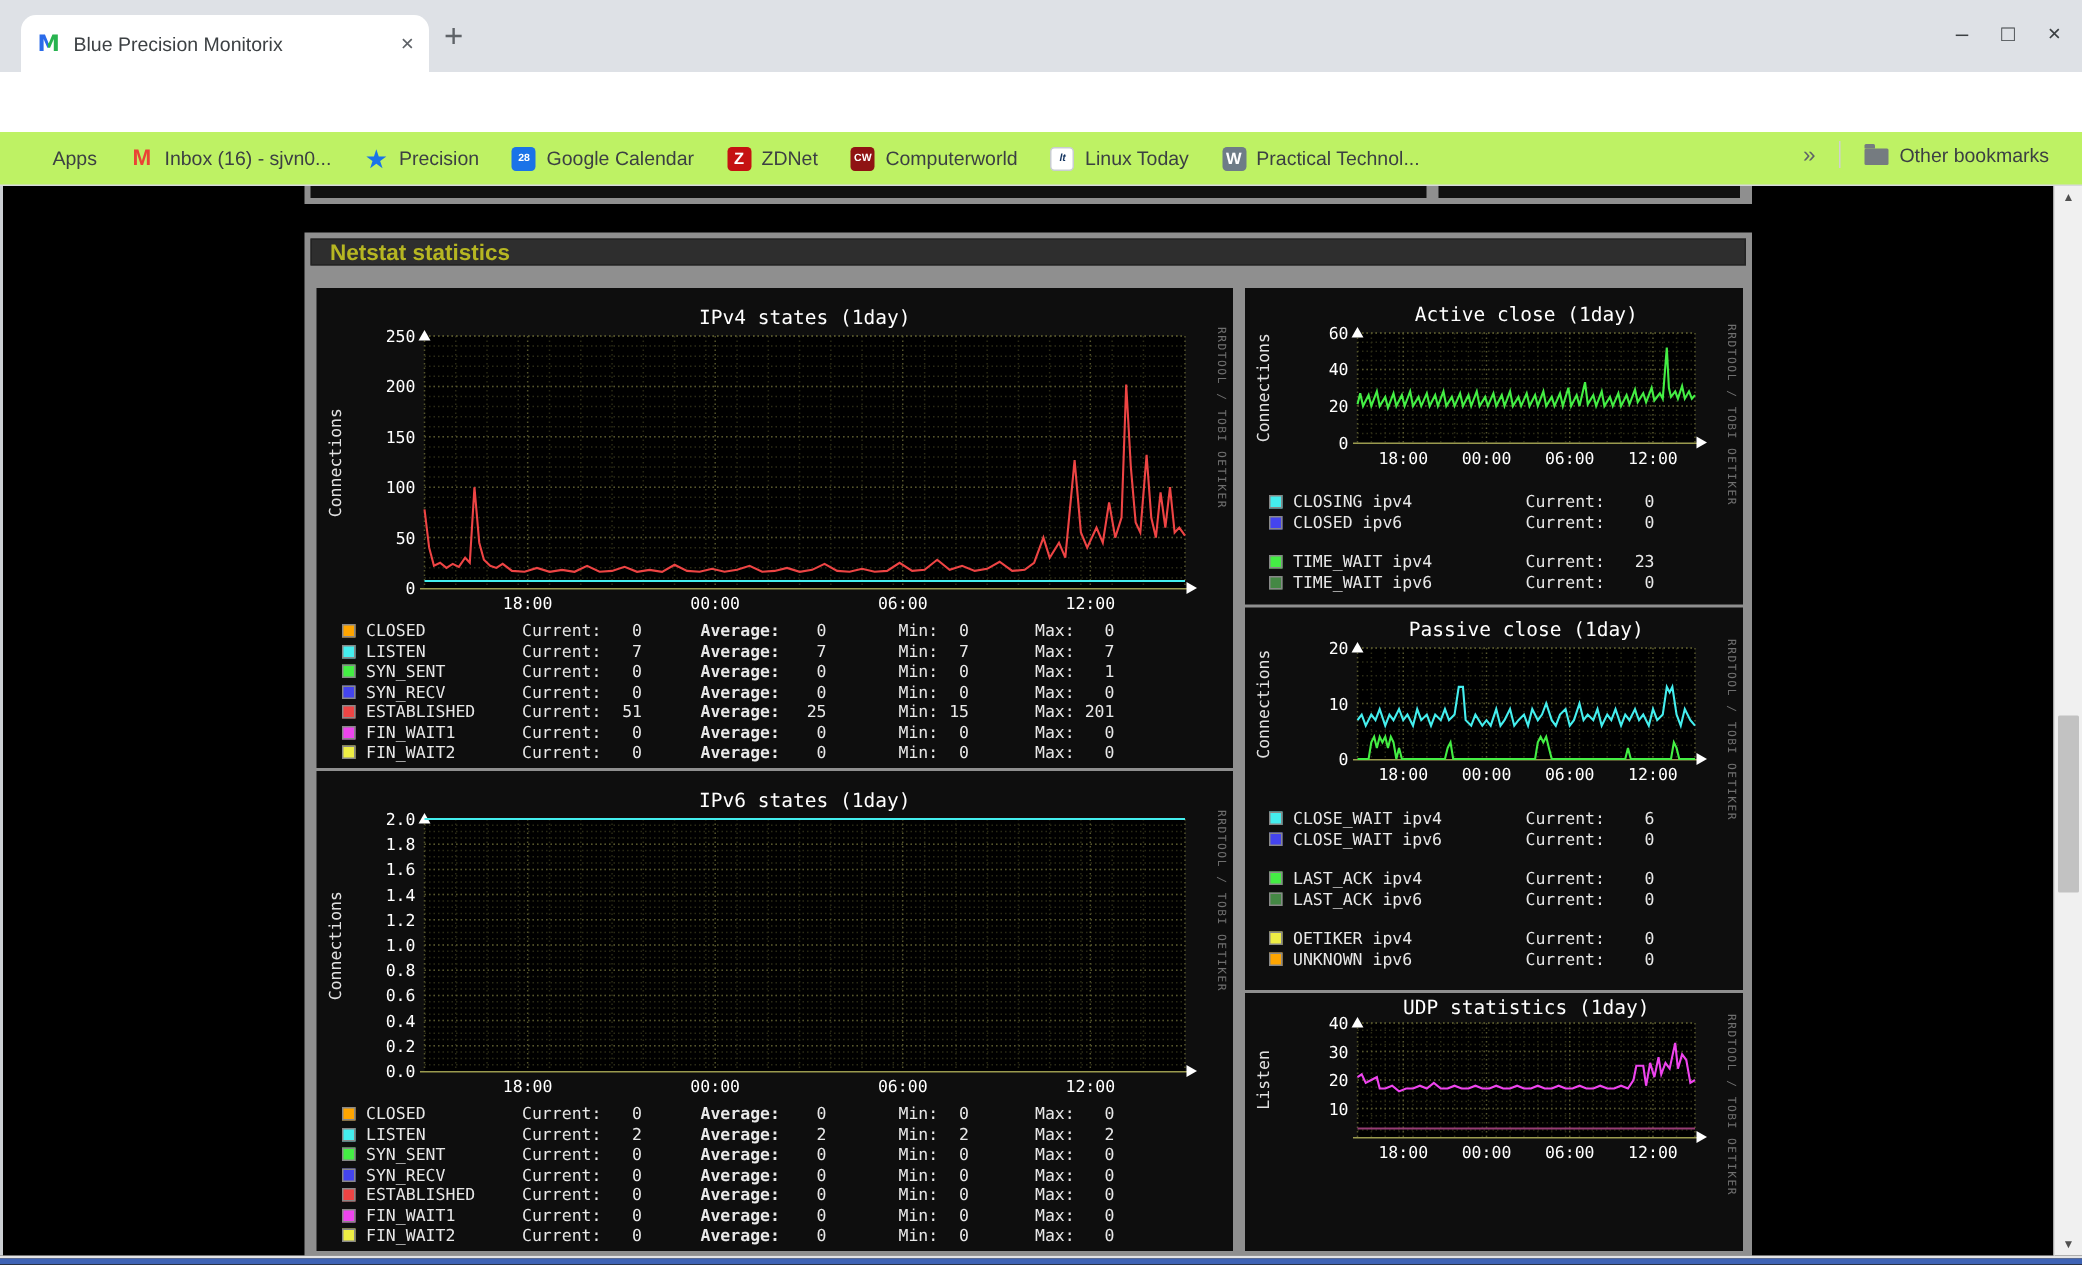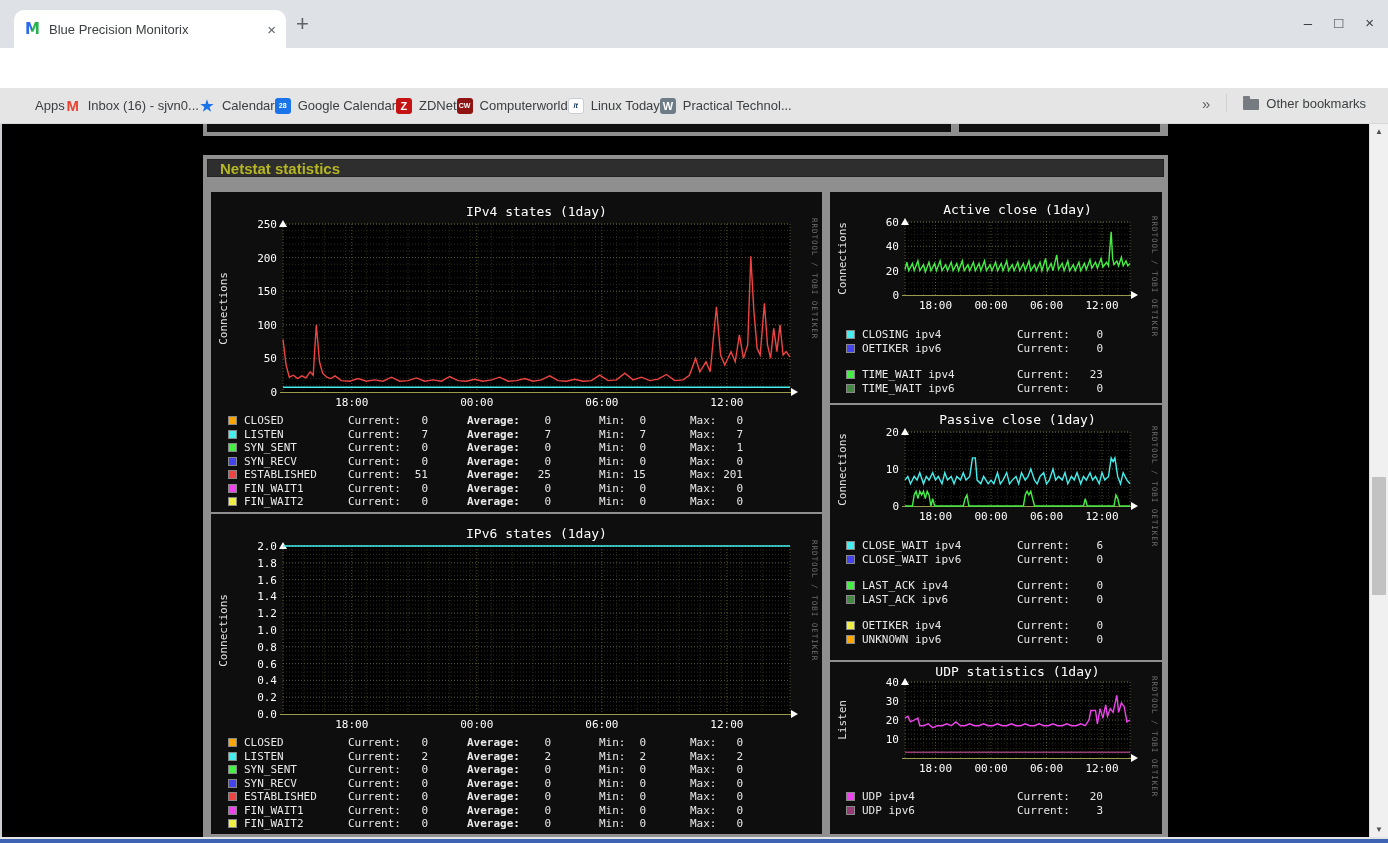--- a/index.html
+++ b/index.html
@@ -34,21 +34,21 @@
   .cam i{width:9px;height:7px;background:#fff;border-radius:1px;display:inline-block;}
   .cam u{width:0;height:0;border-top:3.5px solid transparent;border-bottom:3.5px solid transparent;border-right:4px solid #fff;display:inline-block;margin-left:1px;}
   .puzzle{width:16px;height:16px;background:#5f6368;border-radius:2px;position:relative;}
   .puzzle i{position:absolute;width:7px;height:7px;border-radius:50%;background:#5f6368;top:-4px;left:4px;}
   .playlist{position:relative;width:18px;height:16px;}
   .playlist b{position:absolute;left:0;height:2px;width:12px;background:#5f6368;}
   .playlist span{position:absolute;right:-2px;bottom:-2px;color:#5f6368;font-size:11px;}
   #avatar{width:26px;height:26px;border-radius:50%;background:radial-gradient(circle at 38% 32%,#c09a72,#7a5940 55%,#3c2c21);}
   #menu-dots{font-size:17px;color:#5f6368;}
   .badge{position:absolute;right:-3px;bottom:-3px;background:#dadce0;color:#5f6368;font-size:8px;width:10px;height:10px;border-radius:2px;text-align:center;line-height:10px;}
-  #bookmarks{left:0;top:88px;width:1388px;height:36px;background:#e5e5e5;border-bottom:1px solid #d7d9dc;display:flex;padding-left:14px;box-sizing:border-box;}
+  #bookmarks{left:0;top:88px;width:1388px;height:36px;background:#bef264;border-bottom:1px solid #d7d9dc;display:flex;padding-left:14px;box-sizing:border-box;gap:22px;}
   .bm{display:flex;align-items:center;gap:7px;font-size:13px;color:#3c4043;white-space:nowrap;}
   .bmi{width:16px;height:16px;display:flex;align-items:center;justify-content:center;font-weight:bold;}
   .apps-grid{width:14px;height:14px;display:grid;grid-template-columns:repeat(3,4px);grid-template-rows:repeat(3,4px);gap:1px;}
   .apps-grid i{border-radius:50%;}
   .sq{border-radius:3px;color:#fff;display:flex;align-items:center;justify-content:center;width:16px;height:16px;}
   #bm-right{position:absolute;right:22px;top:94px;display:flex;align-items:center;gap:16px;}
   #bm-overflow{color:#5f6368;font-size:15px;}
   #bm-divider{width:1px;height:18px;background:#d0d0d0;}
   .folder{width:16px;height:11px;background:#757b80;border-radius:1px;position:relative;margin-top:3px;}
   .folder::before{content:"";position:absolute;top:-3px;left:0;width:7px;height:3px;background:#757b80;border-radius:1px 1px 0 0;}
@@ -205,21 +205,21 @@
         <i style="background: rgb(70, 136, 241);"></i>
       </span>
       <span>Apps</span>
     </span>
     <span class="bm">
       <span class="bmi" style="color: rgb(234, 67, 53); font-size: 15px;">M</span>
       <span>Inbox (16) - sjvn0...</span>
     </span>
     <span class="bm">
       <span class="bmi" style="color: rgb(26, 115, 232); font-size: 15px;">★</span>
-      <span>Calendar</span>
+      <span>Precision</span>
     </span>
     <span class="bm">
       <span class="bmi sq" style="background: rgb(26, 115, 232); font-size: 7px;">28</span>
       <span>Google Calendar</span>
     </span>
     <span class="bm">
       <span class="bmi sq" style="background: rgb(197, 18, 18); font-size: 11px;">Z</span>
       <span>ZDNet</span>
     </span>
     <span class="bm">
@@ -525,21 +525,21 @@
           <polyline points="75.0,77.5 76.8,70.2 78.7,78.7 82.4,71.4 84.2,78.7 87.9,68.9 89.8,78.7 93.5,72.6 95.3,79.9 99.0,70.2 100.9,78.7 104.6,71.4 106.4,78.7 110.1,68.9 112.0,78.7 115.7,72.6 117.5,78.7 121.2,70.2 123.1,78.7 126.8,71.4 128.6,78.7 132.3,68.9 134.2,78.7 137.9,72.6 139.7,78.7 143.4,70.2 145.3,78.7 149.0,71.4 150.8,78.7 154.5,68.9 156.4,78.7 160.1,72.6 161.9,78.7 165.6,70.2 167.5,78.7 171.2,71.4 173.0,78.7 176.7,68.9 178.6,78.7 182.3,72.6 184.1,78.7 187.8,70.2 189.7,78.7 193.4,71.4 195.2,78.7 198.9,68.9 200.8,78.7 204.5,72.6 206.3,78.7 210.0,70.2 211.9,78.7 215.6,66.5 217.4,78.7 221.1,71.4 223.0,78.7 226.7,62.8 228.5,77.5 232.2,71.4 234.1,78.7 237.8,68.9 239.6,78.7 243.3,72.6 245.2,78.7 248.9,70.2 250.7,78.7 254.4,71.4 256.3,77.5 260.0,67.7 261.8,76.2 265.5,70.2 267.4,76.2 271.1,66.5 272.9,75.0 276.6,70.2 278.5,73.8 281.2,39.7 282.6,66.5 284.0,72.6 286.8,68.9 288.6,73.8 291.4,65.3 293.2,73.8 296.0,68.9 297.9,73.8 300.0,71.4" fill="none" stroke="#44EE44" stroke-width="1.4"></polyline>
           <text x="187.5" y="22" text-anchor="middle" fill="#fff" style="font-size:13px">Active close  (1day)</text>
         </svg>
         <div class="ylab" style="left: 4px; top: 30px; height: 73px;">
           <span>Connections</span>
         </div>
         <div class="sidelab" style="top: 24px;">RRDTOOL / TOBI OETIKER</div>
         <div class="legend" style="top: 136px; padding-left: 16px;">
           <div class="leg-group">
             <div class="leg-row"><span class="swatch" style="background: rgb(68, 238, 238);"></span><span class="gN">CLOSING ipv4</span><span class="gL">Current:</span><span class="gV">0</span></div>
-            <div class="leg-row"><span class="swatch" style="background: rgb(68, 68, 238);"></span><span class="gN">OETIKER ipv6</span><span class="gL">Current:</span><span class="gV">0</span></div>
+            <div class="leg-row"><span class="swatch" style="background: rgb(68, 68, 238);"></span><span class="gN">CLOSED ipv6</span><span class="gL">Current:</span><span class="gV">0</span></div>
           </div>
           <div class="leg-group">
             <div class="leg-row"><span class="swatch" style="background: rgb(68, 238, 68);"></span><span class="gN">TIME_WAIT ipv4</span><span class="gL">Current:</span><span class="gV">23</span></div>
             <div class="leg-row"><span class="swatch" style="background: rgb(68, 136, 68);"></span><span class="gN">TIME_WAIT ipv6</span><span class="gL">Current:</span><span class="gV">0</span></div>
           </div>
         </div>
       </div>
     <div class="panel" style="left:627px;top:250px;width:332px;height:255px">
         <svg width="332" height="118" style="position: absolute; left: 0px; top: 0px;">
           <rect x="75" y="27" width="225" height="74" fill="#000"></rect>
@@ -679,26 +679,20 @@
           <polygon points="71,23 79,23 75,16" fill="#fff"></polygon>
           <polygon points="301,92 301,100 308,96" fill="#fff"></polygon>
           <polyline points="75.0,90.3 300.0,90.3" fill="none" stroke="#963C74" stroke-width="1.4"></polyline>
           <polyline points="75.0,56.1 77.8,54.2 80.5,59.9 84.2,58.0 87.9,56.1 89.8,63.7 93.5,63.7 98.1,61.8 102.7,65.6 107.4,63.7 112.0,63.7 116.6,61.8 121.2,63.7 125.9,59.9 130.5,63.7 135.1,63.7 139.7,61.8 144.4,63.7 149.0,63.7 153.6,61.8 158.2,63.7 162.9,63.7 167.5,61.8 172.1,63.7 176.7,63.7 181.4,61.8 186.0,63.7 190.6,63.7 195.2,61.8 199.8,63.7 204.5,63.7 209.1,61.8 213.7,63.7 218.3,63.7 223.0,61.8 227.6,63.7 232.2,63.7 236.8,61.8 241.5,63.7 246.1,63.7 250.7,61.8 255.3,63.7 259.0,58.0 260.9,48.5 265.5,48.5 267.4,61.8 270.1,46.6 272.9,56.1 275.7,42.8 277.5,54.2 280.3,46.6 283.1,50.4 286.8,33.3 288.6,50.4 291.4,40.9 294.2,44.7 296.9,59.9 300.0,58.0" fill="none" stroke="#EE44EE" stroke-width="1.4"></polyline>
           <text x="187.5" y="14" text-anchor="middle" fill="#fff" style="font-size:13px">UDP statistics  (1day)</text>
         </svg>
         <div class="ylab" style="left: 4px; top: 20px; height: 76px;">
           <span>Listen</span>
         </div>
         <div class="sidelab" style="top: 14px;">RRDTOOL / TOBI OETIKER</div>
-        <div class="legend" style="top: 128px; padding-left: 16px;">
-          <div class="leg-group">
-            <div class="leg-row"><span class="swatch" style="background: rgb(238, 68, 238);"></span><span class="gN">UDP ipv4</span><span class="gL">Current:</span><span class="gV">20</span></div>
-            <div class="leg-row"><span class="swatch" style="background: rgb(150, 60, 116);"></span><span class="gN">UDP ipv6</span><span class="gL">Current:</span><span class="gV">3</span></div>
-          </div>
-        </div>
       </div>
   </div>
 
   <div class="abs" id="scrollbar" style="left:1369px;top:0;height:713px">
     <span class="sb-arrow" style="top:0">▲</span>
     <div id="sb-thumb"></div>
     <span class="sb-arrow" style="bottom:0">▼</span>
   </div>
 </div>
 

